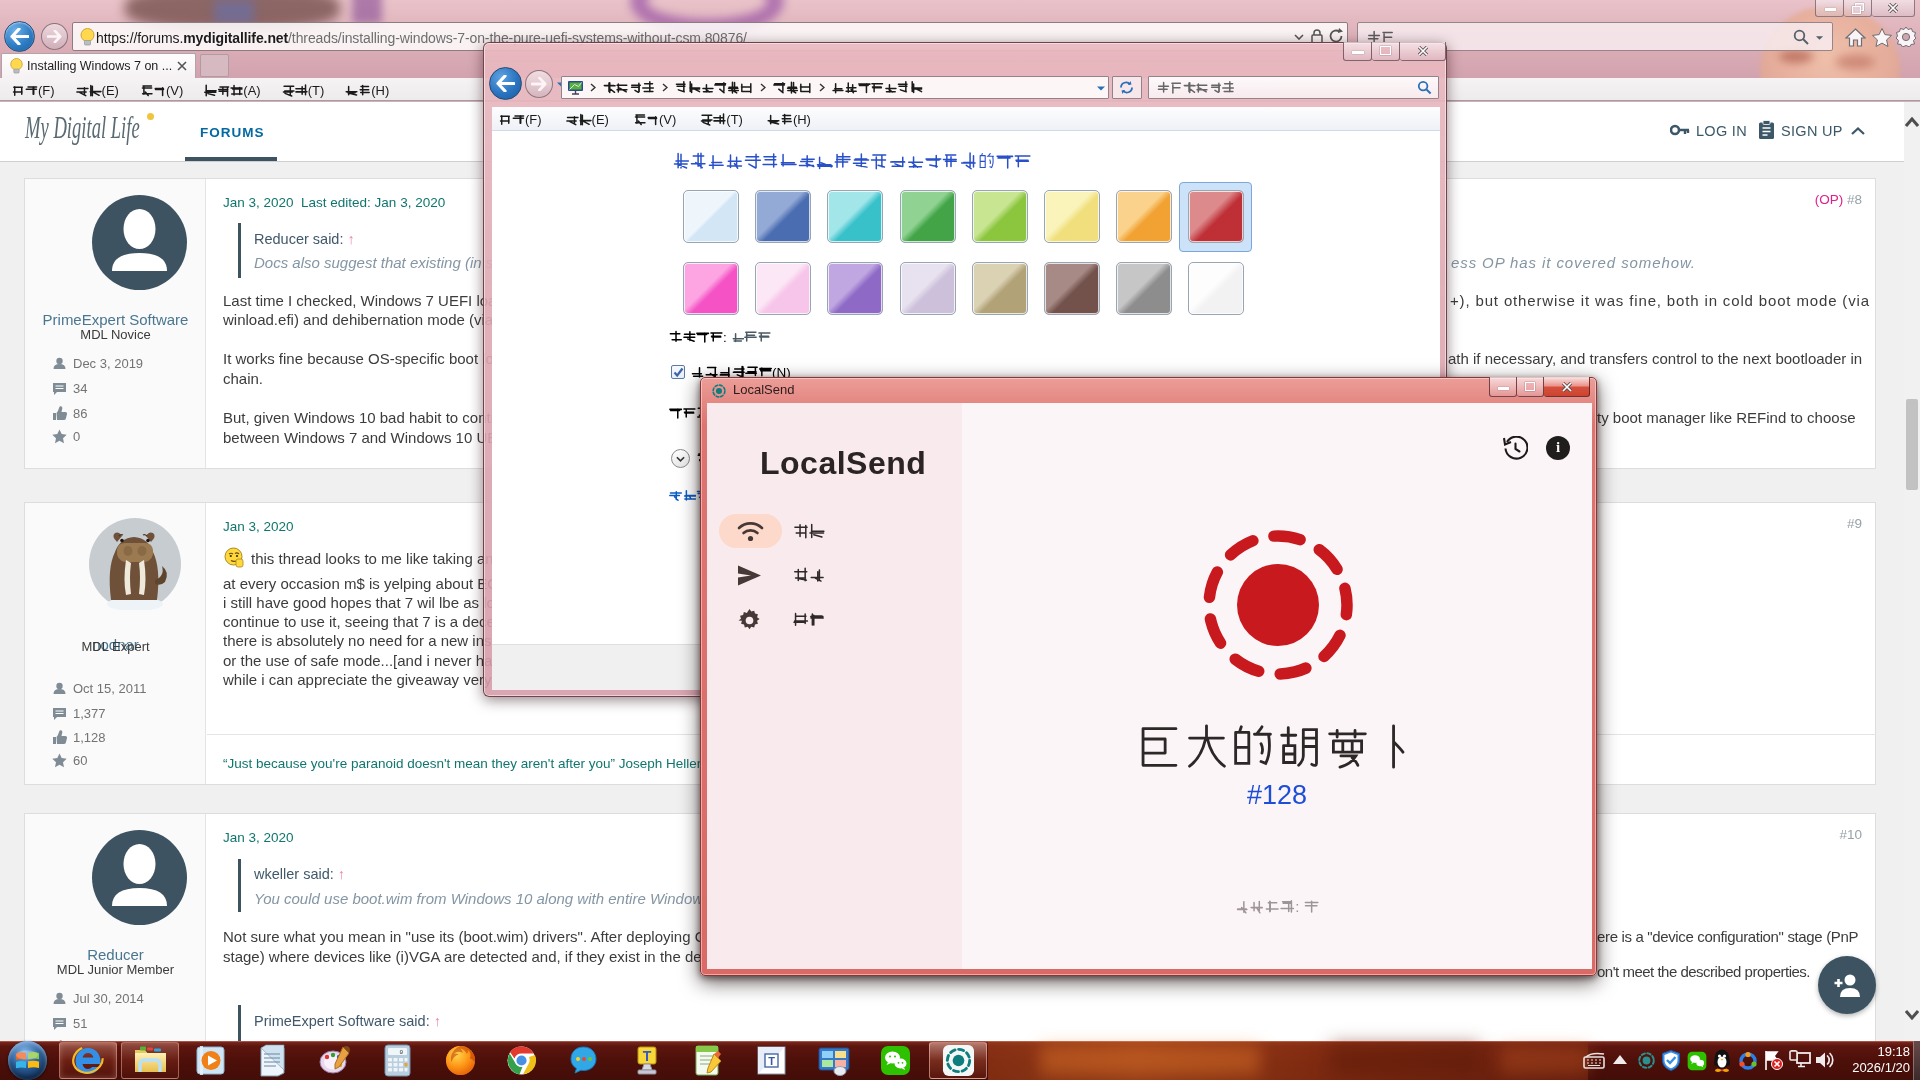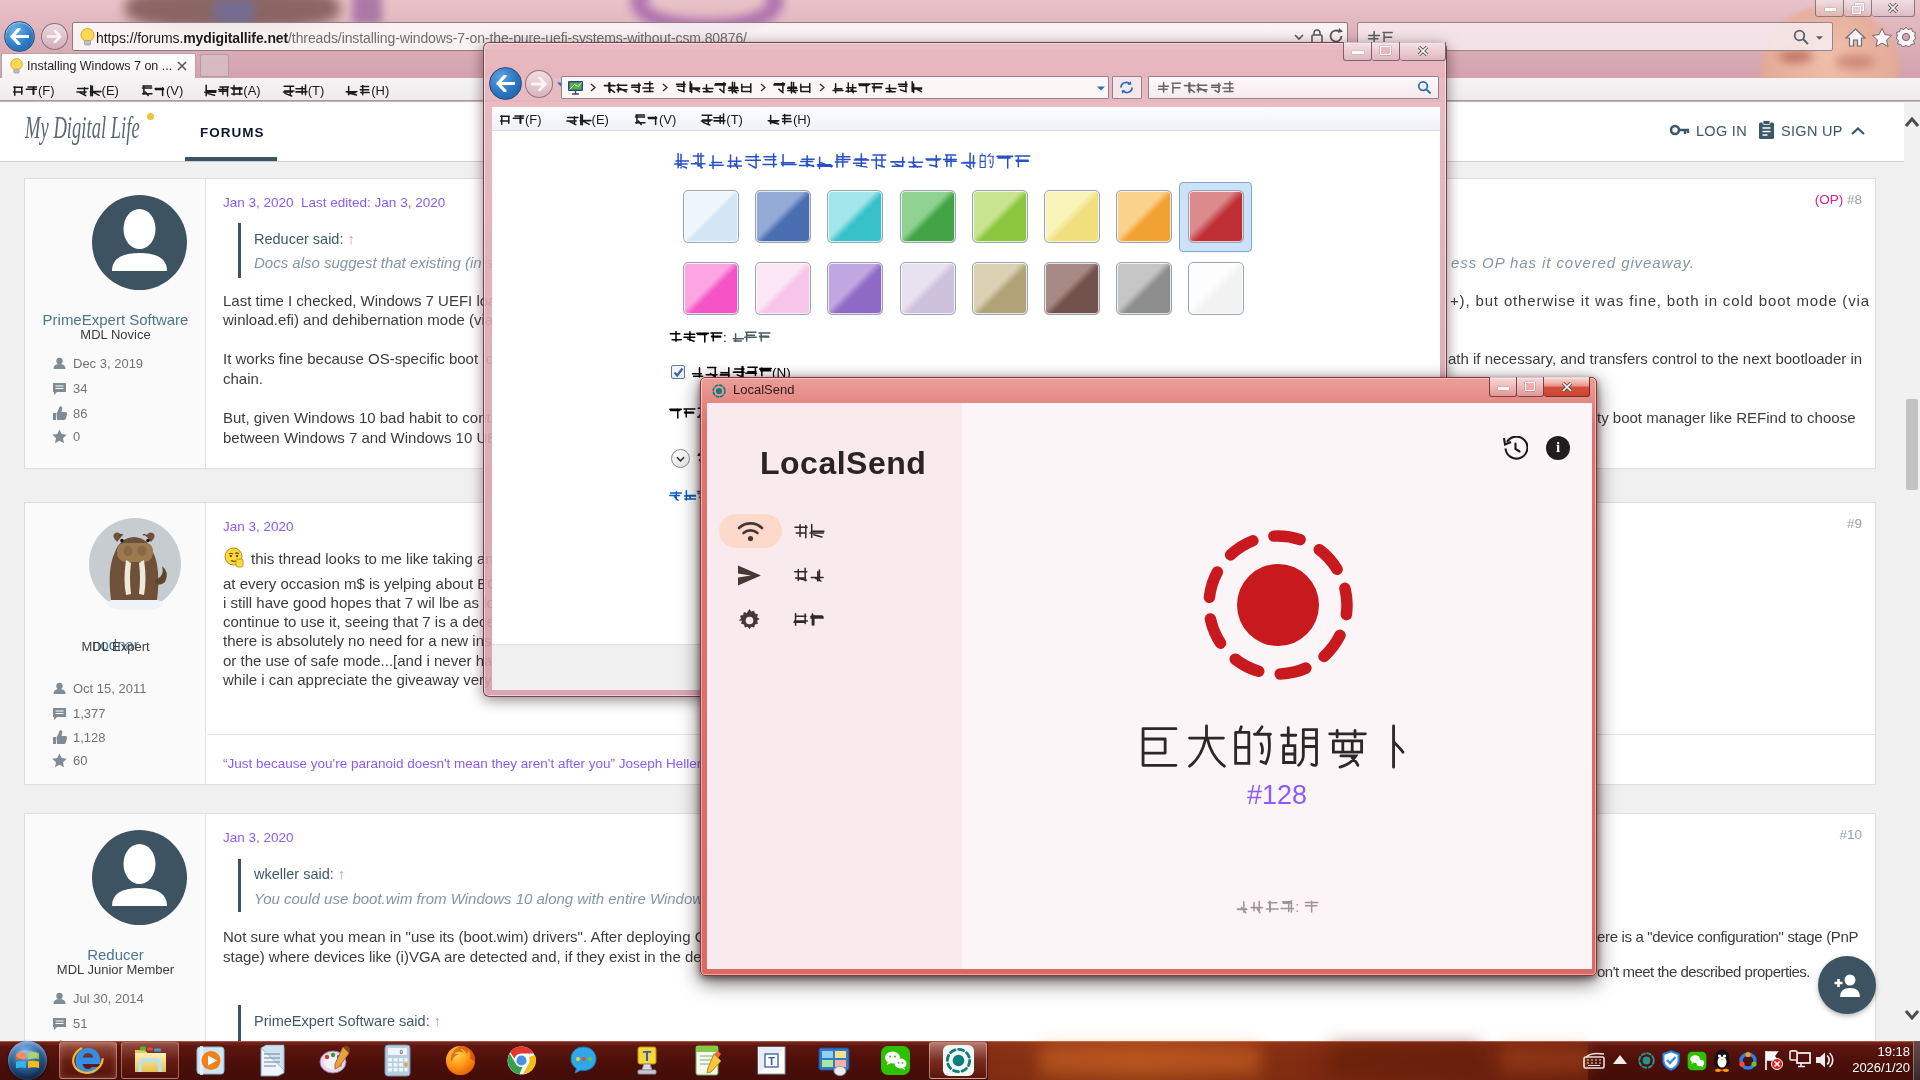--- a/index.html
+++ b/index.html
@@ -137,21 +137,21 @@
         </svg><svg width="13" height="13" viewBox="0 0 100 100" style="width:13px;height:13px">
           <path d="M21,66H86M23,19H81M17,45H82M36,12V82" stroke="currentColor" stroke-width="11.538461538461538" fill="none" stroke-linecap="round"></path>
         </svg></span>(H)</span>
 </div>
 
 <div class="abs" id="page" style="left:0;top:102px;width:1920px;height:939px;background:#f0f0f1;overflow:hidden;">
 
   <div class="abs" style="left:0;top:0;width:1904px;height:60px;background:#fff;border-bottom:1px solid #cfcfcf;"></div>
   <div class="abs" style="left:25px;top:8px;font-family:'Liberation Serif',serif;font-style:italic;font-size:31px;color:#5a6a72;transform:scaleX(.60);transform-origin:0 50%;">My Digital Life</div>
   <div class="abs" style="left:147px;top:11px;width:7px;height:7px;border-radius:50%;background:#f0c43b;"></div>
-  <div class="abs" style="left:200px;top:23px;font-size:13.5px;font-weight:bold;color:#0f172a;letter-spacing:1px;">FORUMS</div>
+  <div class="abs" style="left:200px;top:23px;font-size:13.5px;font-weight:bold;color:#0369a1;letter-spacing:1px;">FORUMS</div>
   <div class="abs" style="left:185px;top:55px;width:92px;height:4px;background:#3d5361;"></div>
   <svg class="abs" style="left:1670px;top:22px;" width="20" height="12" viewBox="0 0 20 12">
       <circle cx="5" cy="6" r="4" fill="none" stroke="#3c5868" stroke-width="2.6"></circle>
       <path d="M9 6 H19 M15 6 V10 M18 6 V9" stroke="#3c5868" stroke-width="2.4"></path>
     </svg>
   <div class="abs" style="left:1696px;top:21px;font-size:14.5px;color:#3c5868;letter-spacing:.3px;">LOG IN</div>
   <svg class="abs" style="left:1758px;top:18px;" width="17" height="20" viewBox="0 0 17 20">
       <rect x="1" y="2.5" width="15" height="16.5" rx="1.5" fill="#3c5868"></rect>
       <rect x="5" y="0.5" width="7" height="4" rx="1" fill="#3c5868" stroke="#fff" stroke-width=".8"></rect>
       <path d="M4.5 8 H12.5 M4.5 11.5 H12.5 M4.5 15 H9.5" stroke="#fff" stroke-width="1.4"></path>
@@ -170,21 +170,21 @@
       <path d="M1 1 L7 8 L13 1" stroke="#4e4e4e" stroke-width="3" fill="none"></path>
     </svg>
 
   <style>
     .card { position:absolute; left:24px; width:1852px; background:#fff; border:1px solid #dddddd; }
     .avcol { position:absolute; left:0; top:0; width:181px; height:100%; border-right:1px solid #e4e4e4; background:#fafafa; }
     .uname { position:absolute; width:181px; text-align:center; font-size:15px; color:#4a7690; }
     .urank { position:absolute; width:181px; text-align:center; font-size:13px; color:#3b3b3b; }
     .stat { position:absolute; left:27px; font-size:13px; color:#737373; }
     .stat svg { display:inline-block; vertical-align:-3px; margin-right:6px; }
-    .pdate { position:absolute; font-size:13.5px; color:#8b5cf6; }
+    .pdate { position:absolute; font-size:13.5px; color:#0f766e; }
     .ptext { position:absolute; font-size:15px; color:#3c3c3c; white-space:nowrap; }
     .qbar { position:absolute; width:3px; background:#3e5360; }
     .qwho { position:absolute; font-size:14.5px; color:#40586a; }
     .qwho i { font-style:normal; color:#ef7fa2; }
     .qtxt { position:absolute; font-size:15px; font-style:italic; color:#8496a4; white-space:nowrap; }
     .pnum { position:absolute; font-size:13.5px; color:#98a2a9; }
   </style>
 
   <div class="card" style="top:76px;height:291px;">
     <div class="avcol"></div>
@@ -206,21 +206,21 @@
     <div class="stat" style="top:227px;"><svg width="15" height="15" viewBox="0 0 15 15">
           <path d="M1 7 h3 v7 h-3 z M5 14 h7 q2 0 2 -2 l1 -4 q.3 -2 -2 -2 h-3.5 l.8 -3.5 q.3 -1.8 -1.4 -2.2 q-1.2 -.3 -1.6 1 l-1.5 4 -1.3 1.7 z" fill="#7f8c95"></path>
         </svg>86</div>
     <div class="stat" style="top:250px;"><svg width="15" height="15" viewBox="0 0 15 15">
           <path d="M7.5 0.5 L9.7 5 L14.7 5.7 L11 9.2 L12 14.2 L7.5 11.7 L3 14.2 L4 9.2 L0.3 5.7 L5.3 5 Z" fill="#7f8c95"></path>
         </svg>0</div>
     <div class="pdate" style="left:198px;top:16px;">Jan 3, 2020&nbsp;&nbsp;Last edited: Jan 3, 2020</div>
     <div class="qbar" style="left:213px;top:44px;height:55px;"></div>
     <div class="qwho" style="left:229px;top:52px;">Reducer said: <i>↑</i></div>
     <div class="qtxt" style="left:229px;top:75px;">Docs also suggest that existing (in storage driver development terms) mechani</div>
-    <div class="qtxt" style="left:1426px;top:75px;letter-spacing:.9px;">ess OP has it covered giveaway.</div>
+    <div class="qtxt" style="left:1426px;top:75px;letter-spacing:.9px;">ess OP has it covered somehow.</div>
     <div class="ptext" style="left:198px;top:113px;">Last time I checked, Windows 7 UEFI loader did not support secure boot obviously (it</div>
     <div class="ptext" style="left:1425px;top:113px;letter-spacing:.85px;">+), but otherwise it was fine, both in cold boot mode (via</div>
     <div class="ptext" style="left:198px;top:132px;">winload.efi) and dehibernation mode (via the winresume.efi)</div>
     <div class="ptext" style="left:198px;top:171px;">It works fine because OS-specific boot loader loads all the stuff, patches boot p</div>
     <div class="ptext" style="left:1423px;top:171px;">ath if necessary, and transfers control to the next bootloader in</div>
     <div class="ptext" style="left:198px;top:191px;">chain.</div>
     <div class="ptext" style="left:198px;top:230px;">But, given Windows 10 bad habit to continuously update itself, I'd use some third par</div>
     <div class="ptext" style="left:1572px;top:230px;">ty boot manager like REFind to choose</div>
     <div class="ptext" style="left:198px;top:250px;">between Windows 7 and Windows 10 UEFI</div>
     <div class="pnum" style="right:13px;top:13px;"><span style="color:#e0218a">(OP)</span> #8</div>
@@ -701,21 +701,21 @@
           <path d="M14,32 H86 M50,6 V32 M48,34 C42,60 30,80 14,92 M52,34 C58,60 72,80 88,92" stroke="currentColor" stroke-width="6" fill="none" stroke-linecap="round"></path>
         </svg><svg width="47" height="47" viewBox="0 0 100 100" style="width:47px;height:47px">
           <path d="M12,20 H40 M12,20 V86 H40 V20 M12,52 H40 M24,8 L20,20 M58,22 C64,14 66,12 68,8 M52,24 H86 M82,24 C86,50 84,70 76,86 L66,82 M66,44 C70,52 70,58 68,64" stroke="currentColor" stroke-width="6" fill="none" stroke-linecap="round"></path>
         </svg><svg width="47" height="47" viewBox="0 0 100 100" style="width:47px;height:47px">
           <path d="M24,10 V48 M10,26 H40 M14,48 H38 V84 H14 V48 M14,66 H38 M56,14 H84 V86 C84,90 80,92 74,88 M56,14 V70 C56,78 52,84 46,90 M56,32 H84 M56,50 H84" stroke="currentColor" stroke-width="6" fill="none" stroke-linecap="round"></path>
         </svg><svg width="47" height="47" viewBox="0 0 100 100" style="width:47px;height:47px">
           <path d="M28,16 V30 M66,16 V30 M12,23 H88 M20,38 H80 V62 H20 V38 M40,38 V62 M60,38 V62 M36,70 H68 C60,84 48,90 34,94 M60,74 C66,80 70,84 72,90" stroke="currentColor" stroke-width="6" fill="none" stroke-linecap="round"></path>
         </svg><svg width="47" height="47" viewBox="0 0 100 100" style="width:47px;height:47px">
           <path d="M48,6 V94 M48,40 C56,48 62,54 68,62" stroke="currentColor" stroke-width="6" fill="none" stroke-linecap="round"></path>
         </svg></div>
-    <div class="abs" style="left:255px;top:377px;width:630px;text-align:center;font-size:27px;color:#8b5cf6;">#128</div>
+    <div class="abs" style="left:255px;top:377px;width:630px;text-align:center;font-size:27px;color:#1d4ed8;">#128</div>
     <div class="abs" style="left:255px;top:495px;width:630px;text-align:center;font-size:15px;color:#9d9597;"><span class="zh"><svg width="15" height="15" viewBox="0 0 100 100" style="width:15px;height:15px">
             <path d="M18,67H76M17,70H79M59,19V88M44,57L72,92" stroke="currentColor" stroke-width="10" fill="none" stroke-linecap="round"></path>
           </svg><svg width="15" height="15" viewBox="0 0 100 100" style="width:15px;height:15px">
             <path d="M7,56H81M12,58H82M62,16V79M27,24V79M43,56L66,92" stroke="currentColor" stroke-width="10" fill="none" stroke-linecap="round"></path>
           </svg><svg width="15" height="15" viewBox="0 0 100 100" style="width:15px;height:15px">
             <path d="M22,25H78M9,66H87M35,18V81M32,15V85" stroke="currentColor" stroke-width="10" fill="none" stroke-linecap="round"></path>
           </svg><svg width="15" height="15" viewBox="0 0 100 100" style="width:15px;height:15px">
             <path d="M21,29H77M7,64H89M17,19H76M58,26V84M76,12V86" stroke="currentColor" stroke-width="10" fill="none" stroke-linecap="round"></path>
           </svg></span>: <span class="zh"><svg width="15" height="15" viewBox="0 0 100 100" style="width:15px;height:15px">
             <path d="M9,24H92M23,45H86M10,45H80M51,15V86" stroke="currentColor" stroke-width="10" fill="none" stroke-linecap="round"></path>

